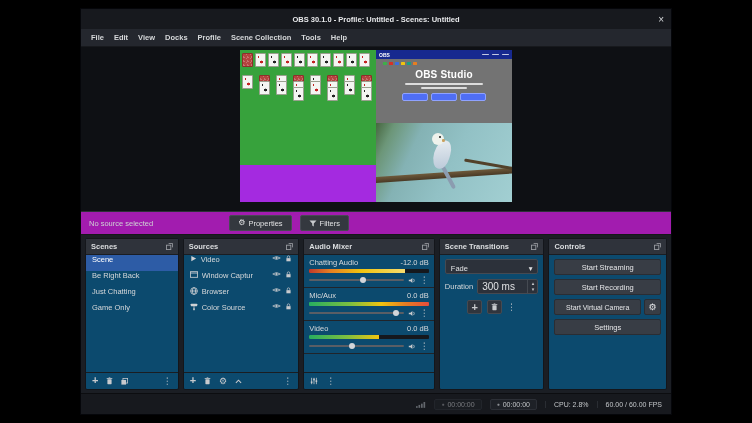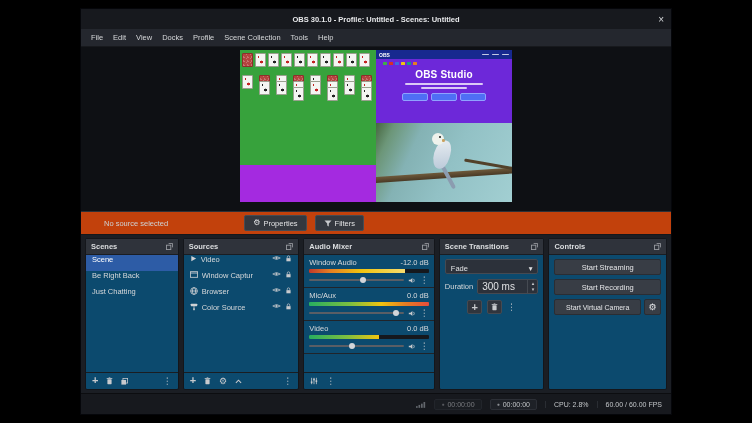--- a/index.html
+++ b/index.html
@@ -12,40 +12,40 @@
   .titlebar { height:20px; background:#17191e; display:flex; align-items:center;
               color:#e8e9eb; font-size:7.5px; font-weight:bold; position:relative; flex:none; }
   .titlebar .title { flex:1; text-align:center; }
   .close-btn { position:absolute; right:7px; top:0; height:20px; display:flex; align-items:center;
                color:#d4d6d9; font-size:10px; font-weight:normal; cursor:default; }
 
   
   .menubar { height:18px; background:#24272e; border-bottom:1px solid #17191d;
              display:flex; align-items:center; padding:0 5px; font-size:7.5px;
              color:#d6d8da; flex:none; }
-  .menu-item { padding:2px 5px; border-radius:2px; }
+  .menu-item { padding:2px 5px; border-radius:2px;font-weight:bold; }
 
   
   .preview { flex:1; background:#0e1014; display:flex; justify-content:center;
              align-items:flex-start; padding-top:3px; overflow:hidden; }
   .canvas { width:272px; height:152px; display:flex; position:relative; }
 
   .solitaire { width:50%; height:100%; position:relative; background:#37a23c; overflow:hidden; }
   .purple-strip { position:absolute; left:0; bottom:0; width:100%; height:37px; background:#a42ae0; }
   .card { position:absolute; width:11px; height:14px; background:#f4f5f2; border:1px solid #9aa08f;
           border-radius:1px; }
   .card.r { background-image: radial-gradient(circle at 2.5px 3px, #c42222 0.8px, transparent 1.1px),
             radial-gradient(circle at 5.5px 8px, #c42222 1.3px, transparent 1.6px); }
   .card.b { background-image: radial-gradient(circle at 2.5px 3px, #222 0.8px, transparent 1.1px),
             radial-gradient(circle at 5.5px 8px, #222 1.3px, transparent 1.6px); }
   .card.back { background:#b5443f; border-color:#8e2f2b;
             background-image: linear-gradient(45deg, rgba(255,255,255,.25) 25%, transparent 25%, transparent 75%, rgba(255,255,255,.25) 75%); background-size:4px 4px; }
 
   .right-col { width:50%; height:100%; display:flex; flex-direction:column; }
-  .website { height:48%; background:#6d28d9; position:relative; overflow:hidden; }
+  .website { height:48%; background:#737373; position:relative; overflow:hidden; }
   .site-top { height:9px; background:#17298f; display:flex; align-items:center; padding:0 3px; gap:3px; }
   .site-brand { color:#fff; font-size:5px; font-weight:bold; }
   .nav-line { width:7px; height:1.5px; background:rgba(255,255,255,.75); border-radius:1px; }
   .flags { display:flex; gap:2px; margin:3px 0 0 7px; }
   .flag { width:4px; height:3px; border-radius:0.5px; }
   .site-title { color:#ffffff; font-weight:bold; font-size:10px; text-align:center; margin-top:4px; letter-spacing:.2px; }
   .site-sub { height:2px; background:rgba(255,255,255,.75); border-radius:1px; margin:3px auto 0; width:58%; }
   .site-sub.short { width:34%; margin-top:2px; }
   .dl-row { display:flex; gap:3px; justify-content:center; margin-top:4px; }
   .dl-btn { width:26px; height:8px; background:#4f6ef5; border:1px solid #8fa2ff; border-radius:2px; }
@@ -60,22 +60,22 @@
                transform:rotate(-28deg); border-radius:2px; }
   .bird-body { position:absolute; left:58px; top:17px; width:16px; height:29px;
                background:linear-gradient(160deg,#e9eef2,#b9c8d8); border-radius:55% 45% 48% 52%;
                transform:rotate(16deg); }
   .bird-head { position:absolute; left:56px; top:10px; width:12px; height:12px; background:#eef2ec;
                border-radius:50%; }
   .bird-eye { position:absolute; left:63px; top:13px; width:2px; height:2px; background:#1c1c1c; border-radius:50%; }
   .bird-beak { position:absolute; left:66px; top:16px; width:3px; height:3px; background:#caa05e; border-radius:40% 60% 60% 40%; }
 
   
-  .srcbar { height:24px; flex:none; background:#c2410c; border-top:1px solid #2c3037;
-            border-bottom:1px solid #15171b; display:flex; align-items:center; padding:0 23px; }
+  .srcbar { height:24px; flex:none; background:#a21caf; border-top:1px solid #2c3037;
+            border-bottom:1px solid #15171b; display:flex; align-items:center; padding:0 8px; }
   .src-status { font-size:7.5px; color:#cfd2d5; }
   .bar-btn { display:flex; align-items:center; gap:3px; background:#34383f; border:1px solid #464b53;
              border-radius:2px; padding:2px 8px; font-size:7.5px; color:#e0e1e3; height:16px; }
   .bar-btn .g { font-size:8px; line-height:1; }
   .btn-gap { margin-left:76px; }
   .btn-gap2 { margin-left:8px; }
 
   
   .docks { height:158px; flex:none; display:flex; gap:4px; padding:3px 4px; background:#1b1e24; }
   .panel { background:#0c4a6e; border:1px solid #14161b; border-radius:2px; display:flex;
@@ -274,20 +274,23 @@
       <div class="panel-body">
         <div class="row selected">
             <span class="lbl">Scene</span>
           </div>
         <div class="row">
             <span class="lbl">Be Right Back</span>
           </div>
         <div class="row">
             <span class="lbl">Just Chatting</span>
           </div>
+        <div class="row">
+            <span class="lbl">Game Only</span>
+          </div>
         <div class="toolbar">
           <span class="tb-ic tb-plus">+</span>
           <span class="tb-ic">
             <svg viewBox="0 0 10 11" width="7" height="8">
                 <rect x="2" y="3" width="6" height="7" rx="0.8" fill="#c8cacd"></rect>
                 <rect x="1" y="1.5" width="8" height="1.2" fill="#c8cacd"></rect>
                 <rect x="3.8" y="0.4" width="2.4" height="1" fill="#c8cacd"></rect>
               </svg>
           </span>
           <span class="tb-ic">
@@ -430,21 +433,21 @@
           <svg viewBox="0 0 8 8" width="7" height="7">
               <rect x="0.5" y="2.5" width="5" height="5" fill="none" stroke="#9a9da2"></rect>
               <path d="M3 0.5 H7.5 V5" fill="none" stroke="#9a9da2"></path>
             </svg>
         </span>
       </div>
       <div class="panel-body">
 
         <div class="chan">
           <div class="chan-name-row">
-            <span>Window Audio</span>
+            <span>Chatting Audio</span>
             <span class="sp"></span>
             <span>-12.0 dB</span>
           </div>
           <div class="meter">
             <div class="meter-fill fill-desktop" style="width: 80%;"></div>
           </div>
           <div class="slider-row">
             <div class="groove">
               <div class="handle" style="left: 57%;"></div>
             </div>
@@ -572,20 +575,21 @@
             </svg>
         </span>
       </div>
       <div class="panel-body ctl-body">
         <button class="btn">Start Streaming</button>
         <button class="btn">Start Recording</button>
         <div class="vc-row">
           <button class="btn main">Start Virtual Camera</button>
           <button class="btn gear-btn">⚙</button>
         </div>
+        <button class="btn">Settings</button>
       </div>
     </div>
   </div>
 
   <div class="statusbar">
     <span>
       <svg viewBox="0 0 12 8" width="10" height="7">
           <rect x="0" y="6" width="2" height="2" fill="#63676d"></rect>
           <rect x="3" y="4.5" width="2" height="3.5" fill="#63676d"></rect>
           <rect x="6" y="3" width="2" height="5" fill="#63676d"></rect>

